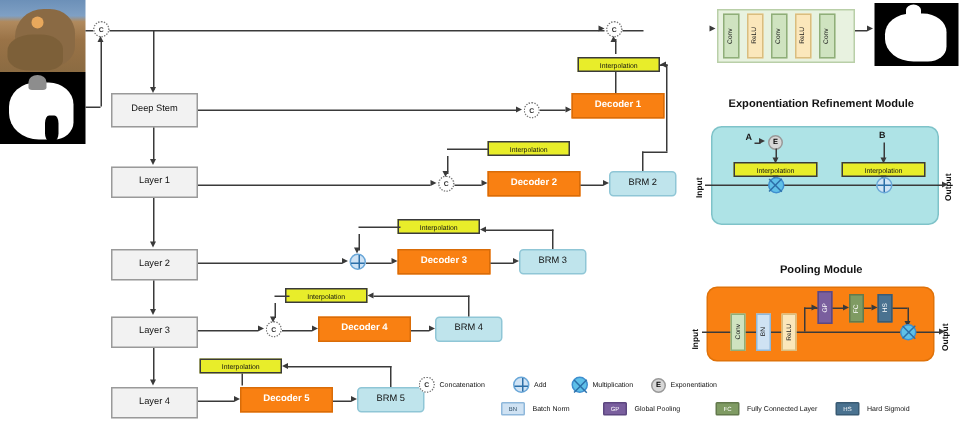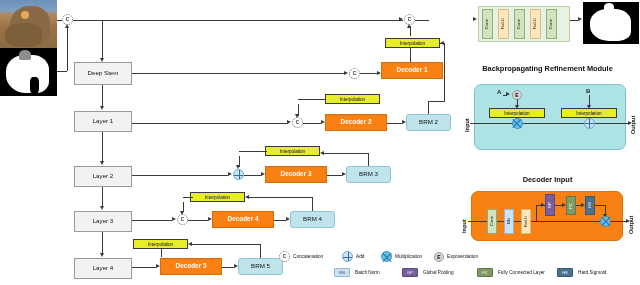--- a/index.html
+++ b/index.html
@@ -232,21 +232,21 @@
 </div>
 
 <div class="abs hline" style="left:570px;top:19.5px;width:8px;"></div>
 <div class="abs arrow arr-r" style="left:578px;top:17px;"></div>
 
 <div class="abs mask" style="left:583px;top:2px;width:56px;height:42px;">
   <div class="shape" style="left:12%;top:16%;width:74%;height:78%;"></div>
   <div class="ear" style="background:#fff;left:38%;top:3%;width:18%;height:18%;"></div>
 </div>
 
-<div class="abs panel-title" style="left:455px;top:64px;width:185px;">Backpropagating Refinement Module</div>
+<div class="abs panel-title" style="left:455px;top:64px;width:185px;">Exponentiation Refinement Module</div>
 <div class="abs brm-panel" style="left:474px;top:84px;width:152px;height:66px;"></div>
 
 <div class="abs side-label" style="left:464px;top:104px;height:28px;">Input</div>
 <div class="abs side-label" style="left:630px;top:102px;height:32px;">Output</div>
 
 <div class="abs hline" style="left:470px;top:123px;width:158px;"></div>
 <div class="abs arrow arr-r" style="left:628px;top:120.6px;"></div>
 
 <div class="abs" style="left:497px;top:89px;font-size:6px;font-weight:bold;">A</div>
 <div class="abs arrow arr-r" style="left:506px;top:92px;"></div>
@@ -260,21 +260,21 @@
 <div class="abs arrow arr-d" style="left:514.6px;top:117px;"></div>
 <div class="abs op op-mul" style="left:511.5px;top:117.5px;"></div>
 
 <div class="abs" style="left:586px;top:88px;font-size:6px;font-weight:bold;">B</div>
 <div class="abs vline" style="left:589px;top:95px;height:12px;"></div>
 <div class="abs arrow arr-d" style="left:586.6px;top:105px;"></div>
 <div class="abs interp-y" style="left:561px;top:108px;width:56px;height:10px;">Interpolation</div>
 <div class="abs arrow arr-d" style="left:586.6px;top:117px;"></div>
 <div class="abs op op-add" style="left:583.5px;top:117.5px;"></div>
 
-<div class="abs panel-title" style="left:455px;top:175px;width:185px;">Decoder Input</div>
+<div class="abs panel-title" style="left:455px;top:175px;width:185px;">Pooling Module</div>
 <div class="abs dec-panel" style="left:471px;top:191px;width:152px;height:50px;"></div>
 
 <div class="abs side-label" style="left:461px;top:205px;height:28px;">Input</div>
 <div class="abs side-label" style="left:628px;top:204px;height:30px;">Output</div>
 
 <div class="abs hline" style="left:468px;top:221px;width:158px;"></div>
 <div class="abs arrow arr-r" style="left:626px;top:218.6px;"></div>
 
 <div class="abs box conv-box" style="left:487px;top:209px;width:10px;height:25px;">
   <span class="vlabel">Conv</span>

